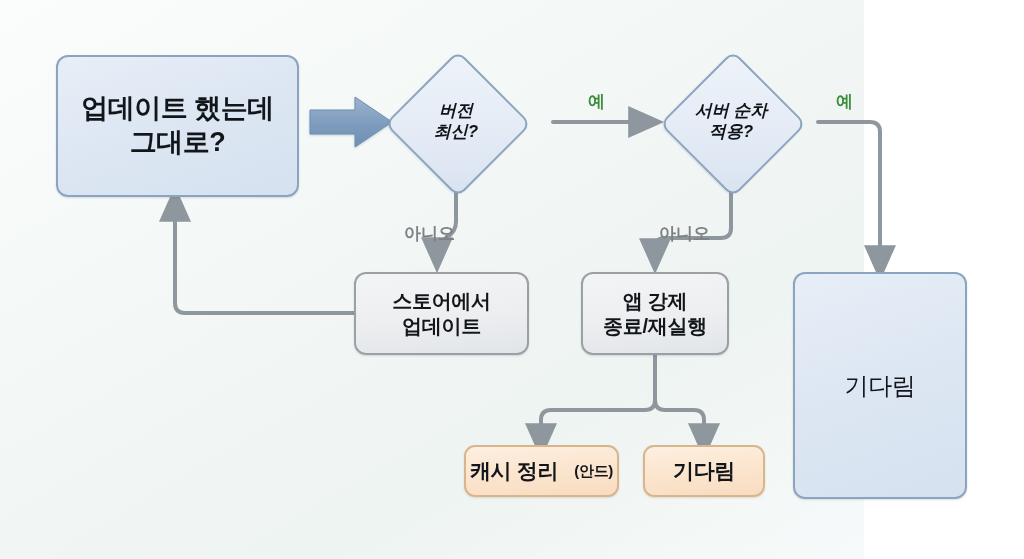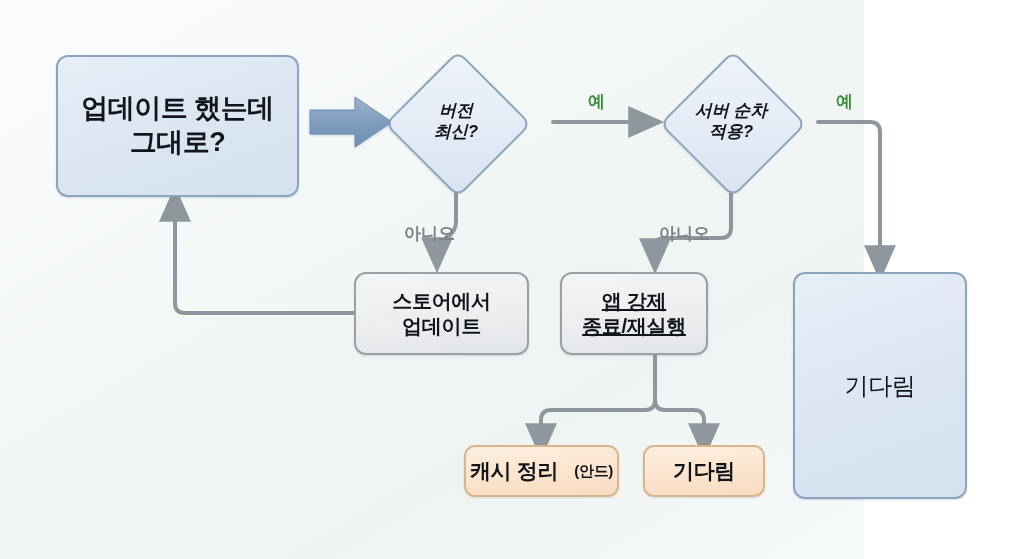--- a/index.html
+++ b/index.html
@@ -191,21 +191,21 @@
 
   <div class="elabel no" style="left:404px; top:198px;">아니오</div>
 
   <div class="elabel yes" style="left:836px; top:90px;">예</div>
 
   <div class="elabel no" style="left:659px; top:198px;">아니오</div>
 
   <div class="node box-gray t-proc" style="left:348px; top:272px; width:175px; height:83px;margin-left:6px;">스토어에서
 업데이트</div>
 
-  <div class="node box-gray t-proc" style="left:560px; top:272px; width:148px; height:83px;text-decoration:underline;">앱 강제
+  <div class="node box-gray t-proc" style="left:581px; top:272px; width:148px; height:83px;">앱 강제
 종료/재실행</div>
 
   <div class="node box-peach t-peach" style="left:464px; top:445px; width:155px; height:52px;">
     <span>캐시 정리</span><span class="small-note">(안드)</span>
   </div>
 
   <div class="node box-peach t-peach" style="left:643px; top:445px; width:122px; height:52px;">기다림</div>
 
   <div class="node box-blue t-wait" style="left:793px; top:272px; width:174px; height:227px;">기다림</div>
 

